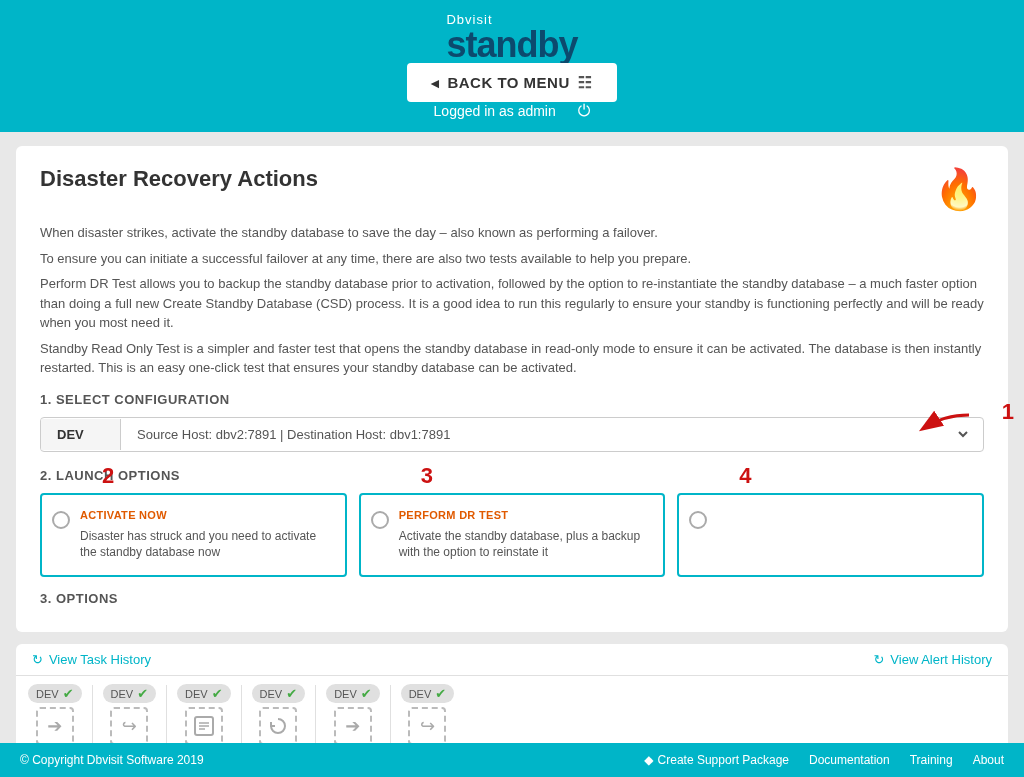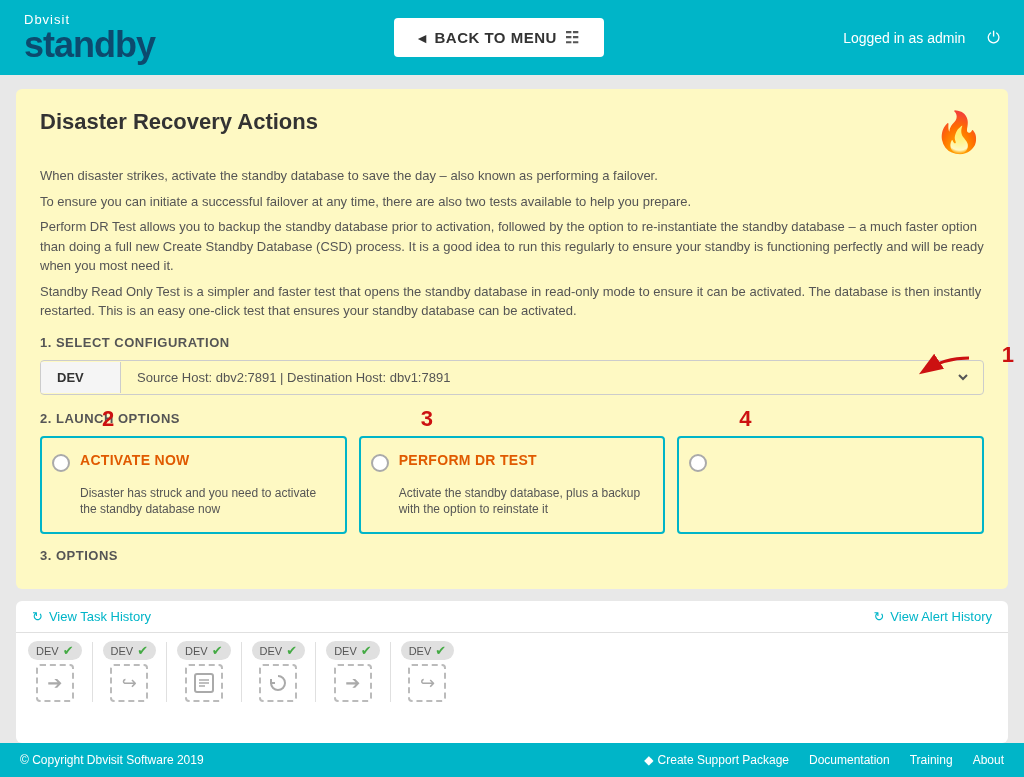--- a/index.html
+++ b/index.html
@@ -6,20 +6,21 @@
     body { font-family: 'Segoe UI', Arial, sans-serif; background: #00b5c8; width: 1024px; height: 777px; overflow: hidden; display: flex; flex-direction: column; }
 
     
     .header {
       background: #00b5c8;
       display: flex;
       align-items: center;
       justify-content: space-between;
       padding: 12px 24px;
       flex-shrink: 0;
+      flex-direction: column;
     }
     .logo-area { display: flex; flex-direction: column; }
     .logo-dbvisit { color: white; font-size: 13px; font-weight: 300; letter-spacing: 1px; }
     .logo-standby { color: #0c4a6e; font-size: 36px; font-weight: 700; line-height: 1; letter-spacing: -1px; }
     .back-to-menu-btn {
       background: white;
       border: none;
       border-radius: 4px;
       padding: 10px 24px;
       display: flex;
@@ -39,21 +40,21 @@
     .main-content {
       flex: 1;
       background: #e8e8e8;
       padding: 14px 16px 0 16px;
       display: flex;
       flex-direction: column;
       overflow: hidden;
     }
 
     .card {
-      background: #fef9c3;
+      background: #ffffff;
       border-radius: 6px;
       padding: 20px 24px 16px 24px;
       flex-shrink: 0;
     }
 
     .card-title {
       font-size: 22px;
       font-weight: 600;
       color: #333;
       margin-bottom: 10px;
@@ -137,25 +138,25 @@
       border-radius: 50%;
       border: 2px solid #aaa;
       flex-shrink: 0;
       margin-top: 2px;
       background: white;
     }
 
     .launch-option-content { flex: 1; }
 
     .launch-option-title {
-      font-size: 14px;
+      font-size: 11px;
       font-weight: 700;
       color: #e05a00;
       text-transform: uppercase;
-      margin-bottom: 17px;
+      margin-bottom: 7px;
       letter-spacing: 0.3px;
     }
 
     .launch-option-desc {
       font-size: 12px;
       color: #555;
       line-height: 1.4;
     }
 
     .options-section {

